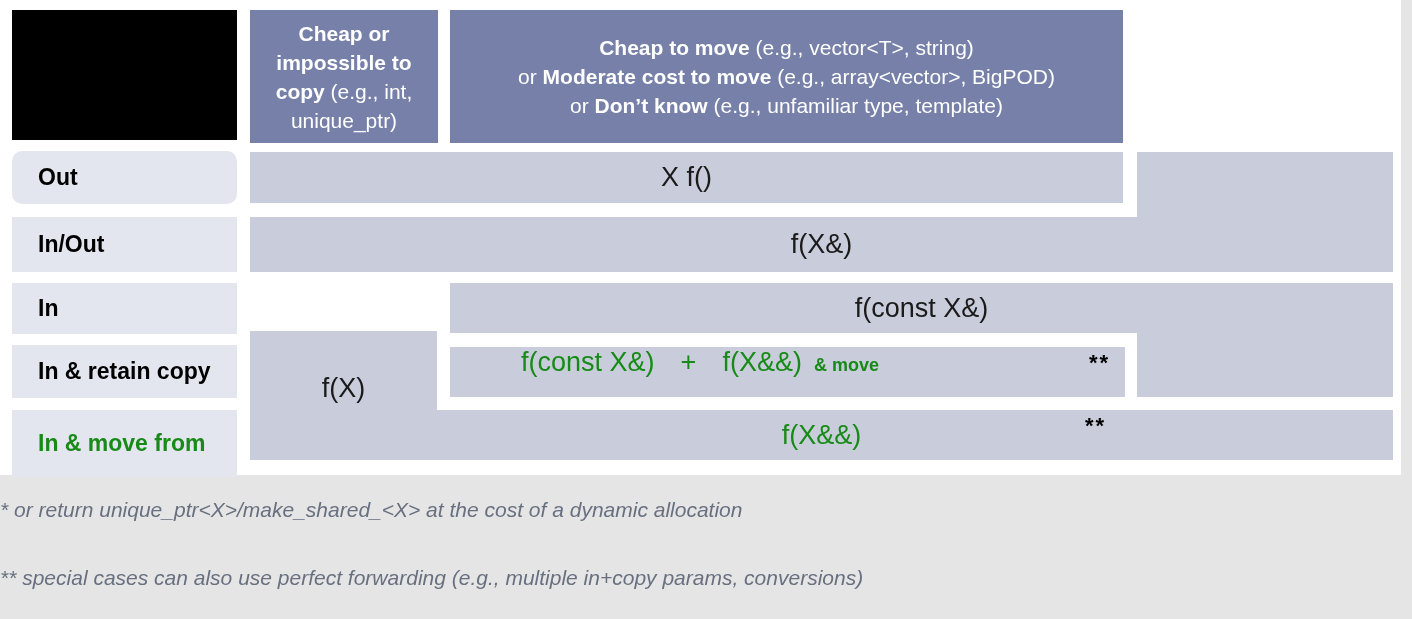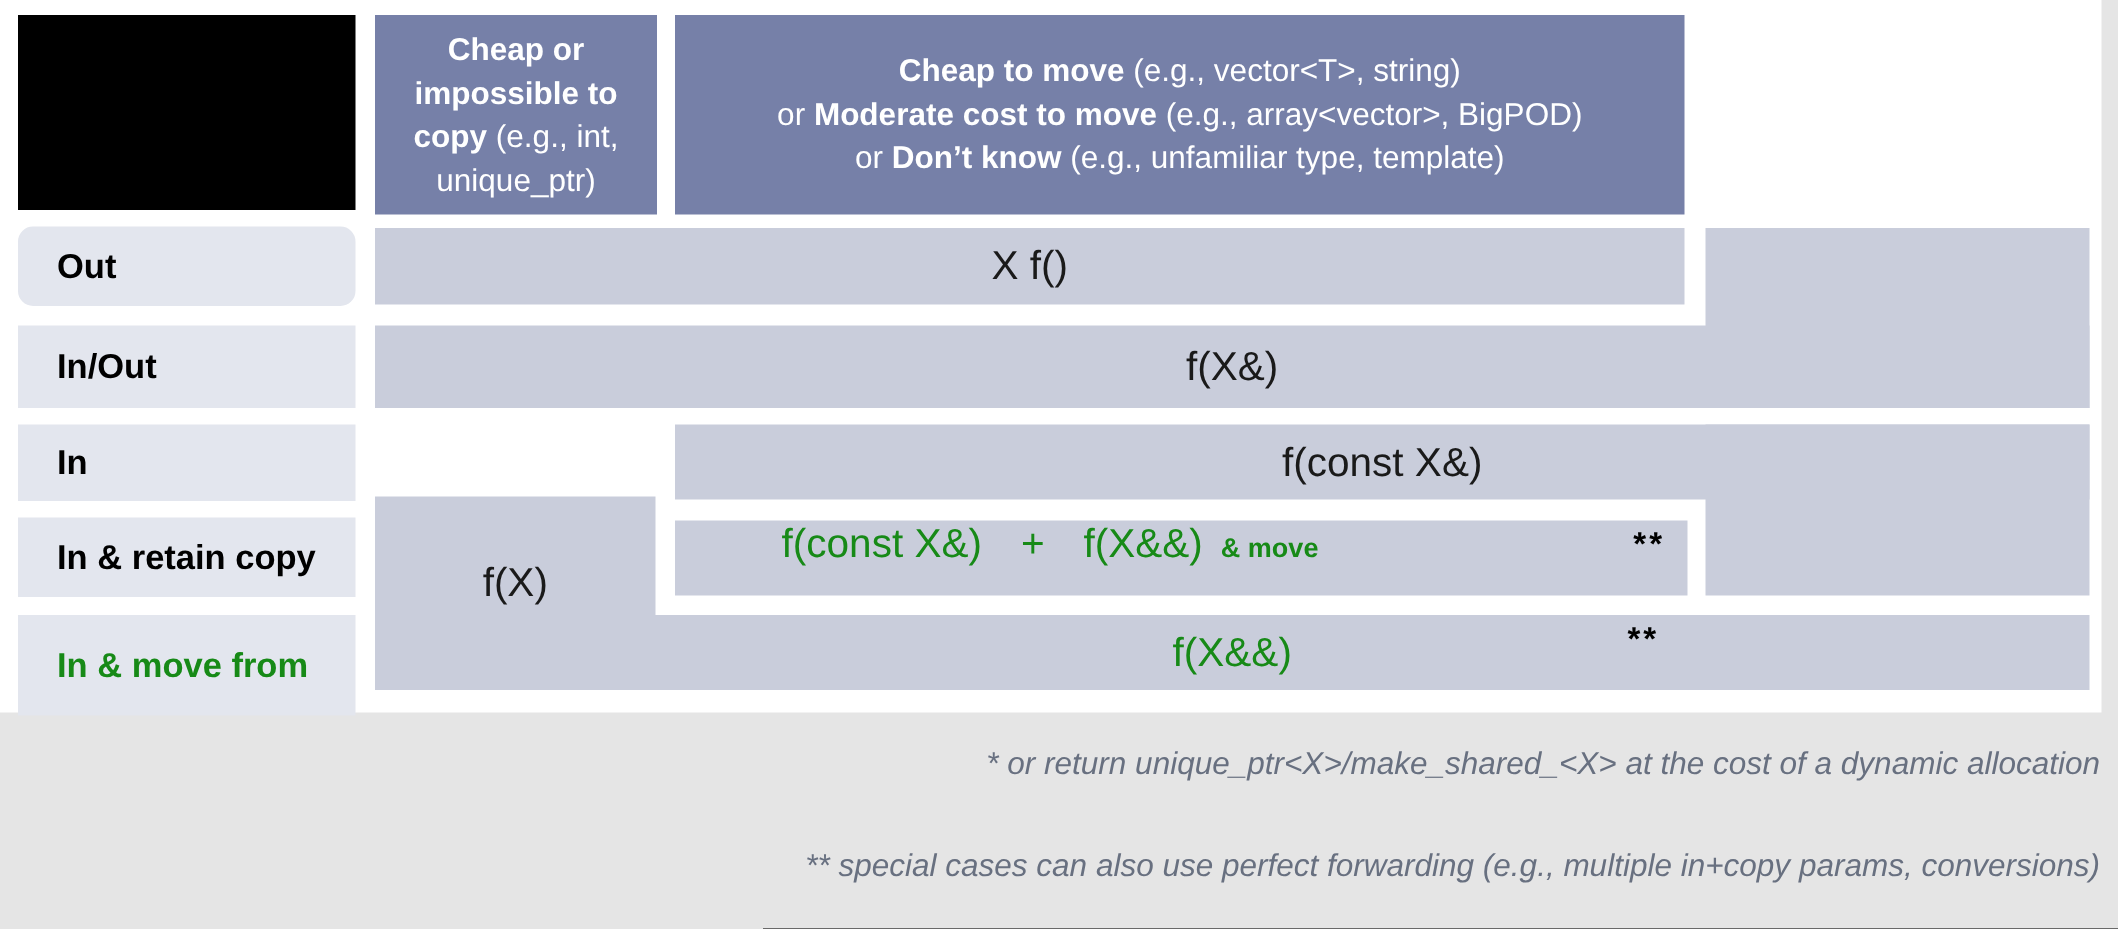--- a/index.html
+++ b/index.html
@@ -19,21 +19,21 @@
   
   .bcell{position:absolute;background:#C9CDDB;color:#1a1a1a;font-size:27px;
          display:flex;align-items:center;justify-content:center;}
   .green-t{color:#178A17;}
   .stars{position:absolute;top:3px;color:#000;font-weight:bold;font-size:22px;letter-spacing:2px;}
   .retain-flex{display:flex;align-items:baseline;justify-content:center;
                padding-right:175px;box-sizing:border-box;}
   .retain-flex .plus{margin:0 26px;}
   .retain-flex .suffix{font-size:18px;font-weight:bold;margin-left:12px;}
   
-  .footnote{position:absolute;left:0;width:1400px;text-align:right;color:#687080;
+  .footnote{position:absolute;left:0;width:1400px;text-align:left;color:#687080;
             font-style:italic;font-size:21px;}
 </style>
 </head>
 <body>
 
 <div id="canvas">
 
   <div class="panel"></div>
   <div class="mask"></div>
 

